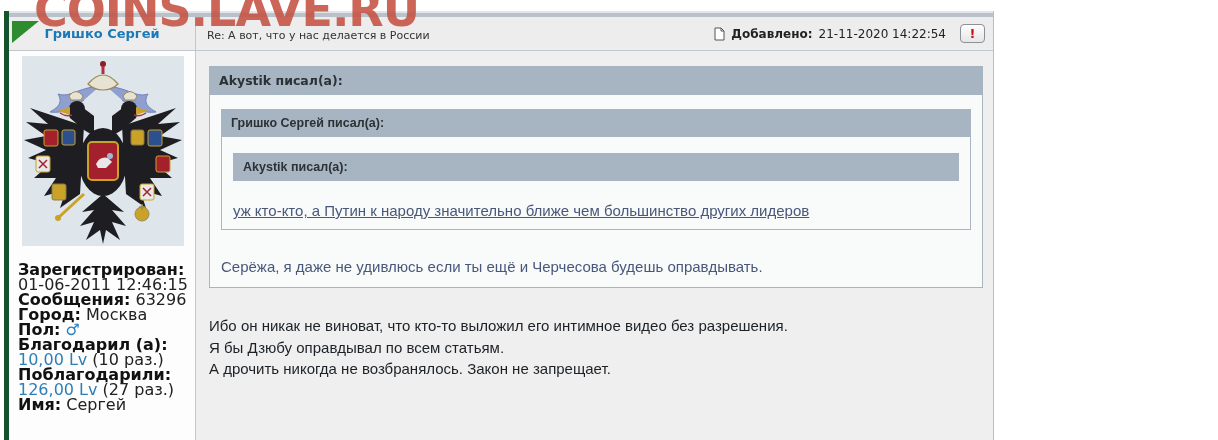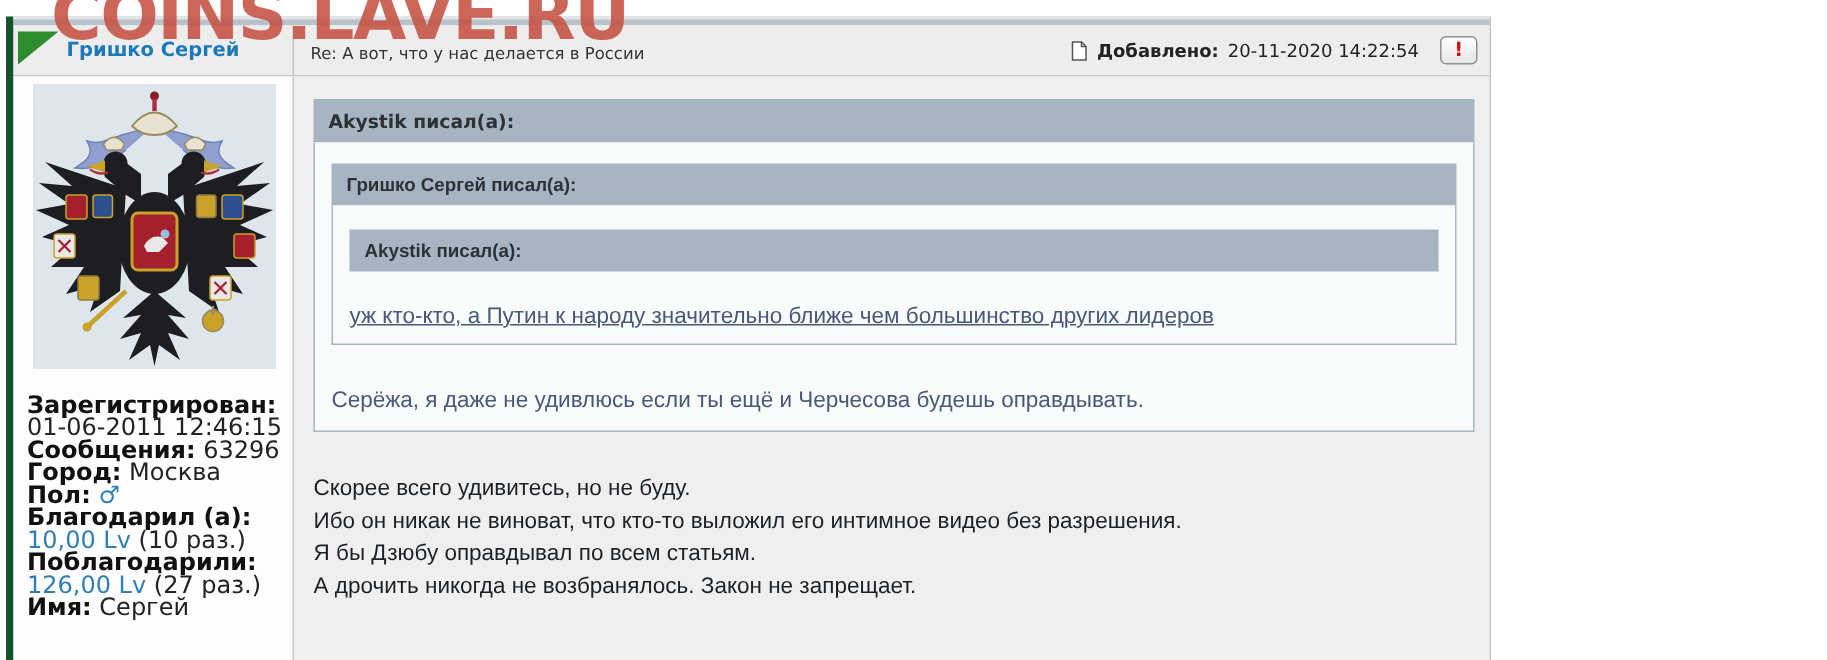--- a/index.html
+++ b/index.html
@@ -79,21 +79,21 @@
       <div class="hdr-topic">
         <span class="topic-title">Re: А вот, что у нас делается в России</span>
         <span class="hdr-meta">
           <span class="doc-icon">
             <svg width="11" height="14" viewBox="0 0 11 14">
                 <path d="M1 1 h6 l3 3 v9 h-9 z" fill="#ffffff" stroke="#555" stroke-width="1"></path>
                 <path d="M7 1 v3 h3" fill="none" stroke="#555" stroke-width="1"></path>
               </svg>
           </span>
           <span class="added-label">Добавлено:</span>
-          <span>20-11-2020 14:22:54</span>
+          <span>21-11-2020 14:22:54</span>
           <span class="report-btn">!</span>
         </span>
       </div>
     </div>
 
     <div class="body-row">
 
       <div class="cell-user">
         <div class="avatar-box">
           <svg width="162" height="190" viewBox="0 0 162 190">
@@ -181,21 +181,20 @@
 
                 <div class="q-mid-text">уж кто-кто, а Путин к народу значительно ближе чем большинство других лидеров</div>
               </div>
             </div>
 
             <div class="q-out-text">Серёжа, я даже не удивлюсь если ты ещё и Черчесова будешь оправдывать.</div>
           </div>
         </div>
 
         <div class="post-text">
-          <div>Скорее всего удивитесь, но не буду.</div>
           <div>Ибо он никак не виноват, что кто-то выложил его интимное видео без разрешения.</div>
           <div>Я бы Дзюбу оправдывал по всем статьям.</div>
           <div>А дрочить никогда не возбранялось. Закон не запрещает.</div>
         </div>
 
       </div>
     </div>
   </div>
 </div>
 

